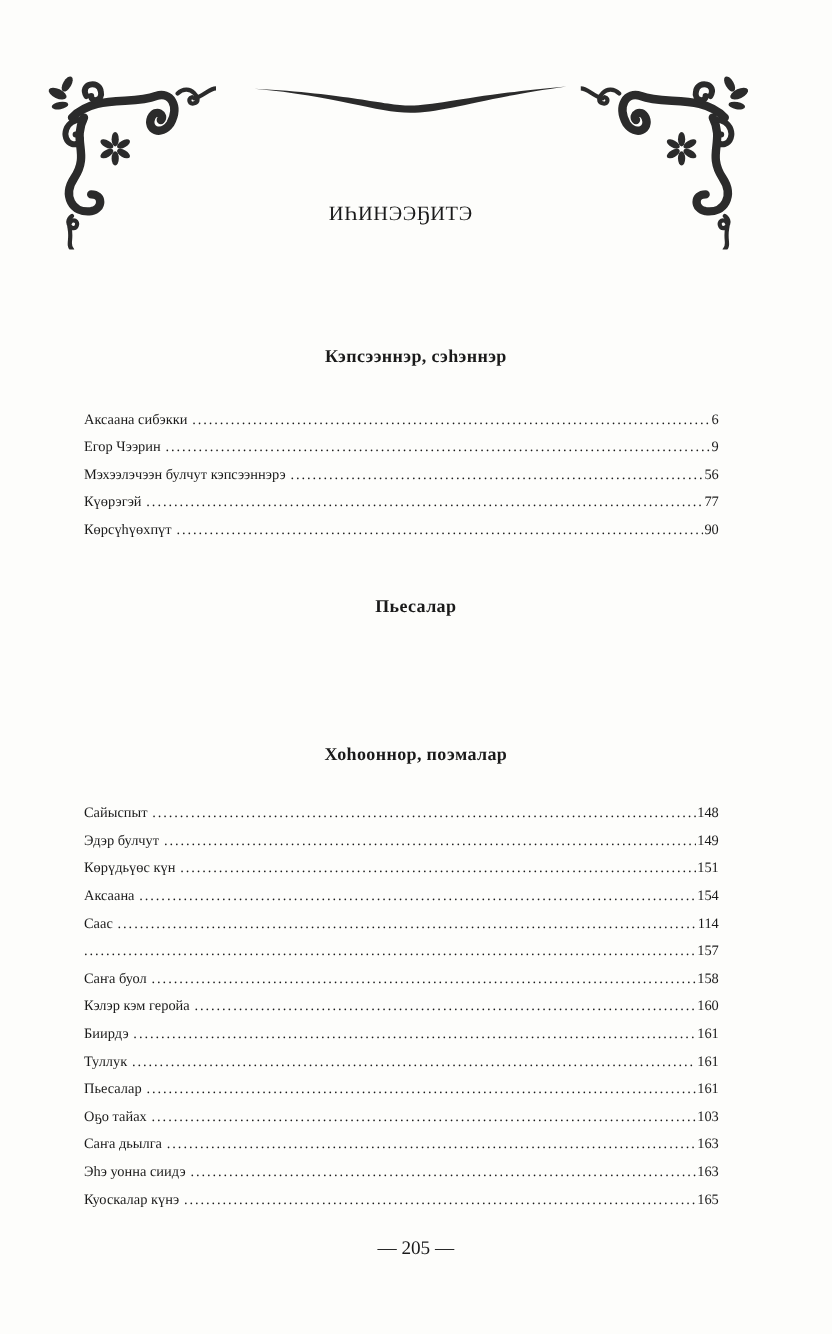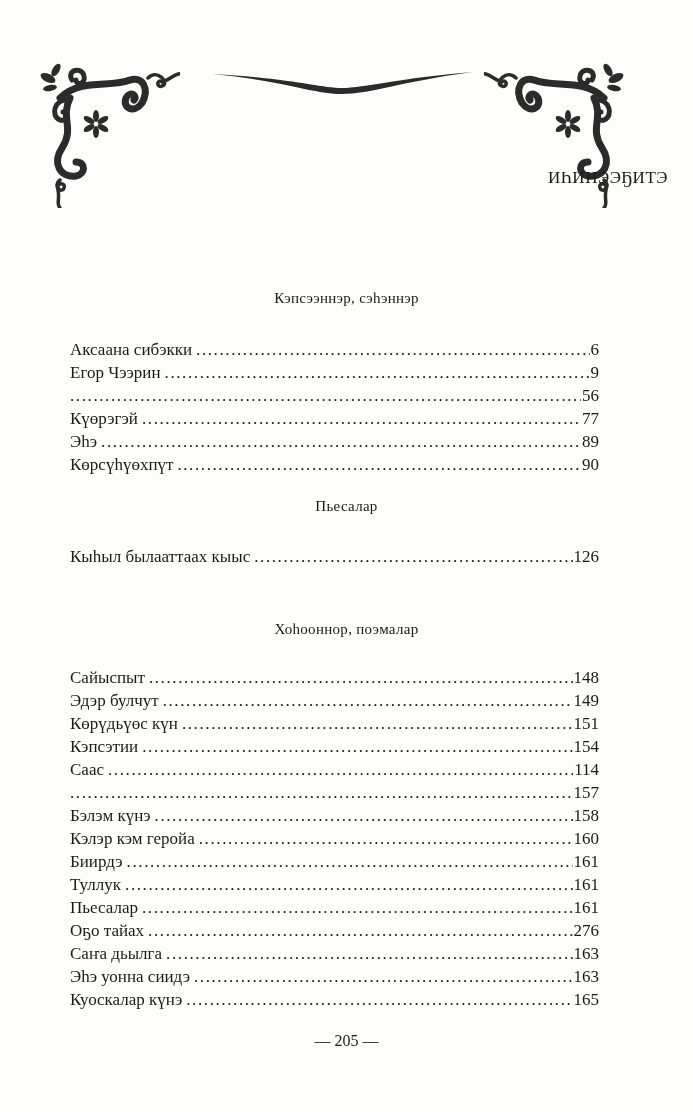--- a/index.html
+++ b/index.html
@@ -11,34 +11,34 @@
     font-family: "DejaVu Serif", "Liberation Serif", serif;
     color: #1a1a1a;
   }
   .ornament { position: absolute; }
   #corner-left { left: 30px; top: 58px; width: 150px; height: 150px; }
   #corner-right { left: 484px; top: 58px; width: 150px; height: 150px; }
   #swoosh { left: 210px; top: 66px; width: 264px; height: 30px; }
 
   .title {
     position: absolute; top: 168px; left: 0; width: 668px;
-    text-align: right; font-size: 17px; letter-spacing: 0.5px;
+    text-align: center; font-size: 17px; letter-spacing: 0.5px;
     font-family: "Liberation Serif", "DejaVu Serif", serif;
   }
   .section-heading {
     position: absolute; left: 0; width: 693px; text-align: center;
-    font-weight: normal; font-size: 15px;
+    font-weight: bold; font-size: 15px;
     font-family: "Liberation Serif", "DejaVu Serif", serif;
     letter-spacing: 0.3px;
   }
   .toc-list { position: absolute; left: 70px; width: 529px; }
   .toc-row {
     display: flex; align-items: baseline;
     height: 23px; line-height: 23px;
-    font-size: 17px;
+    font-size: 12px;
     font-family: "Liberation Serif", "DejaVu Serif", serif;
   }
   .toc-title { white-space: nowrap; padding-right: 4px; }
   .toc-leader {
     flex: 1; overflow: hidden; white-space: nowrap;
     letter-spacing: 1.6px;
   }
   .toc-leader::before {
     content: "................................................................................................................................................";
   }
@@ -116,82 +116,73 @@
       <span class="toc-title">Аксаана сибэкки</span>
       <span class="toc-leader"></span>
       <span class="toc-page">6</span>
     </div>
     <div class="toc-row">
       <span class="toc-title">Егор Чээрин</span>
       <span class="toc-leader"></span>
       <span class="toc-page">9</span>
     </div>
     <div class="toc-row">
+      <span class="toc-title">Мэхээлэчээн булчут кэпсээннэрэ</span>
       <span class="toc-leader"></span>
       <span class="toc-page">56</span>
     </div>
     <div class="toc-row">
       <span class="toc-title">Күөрэгэй</span>
       <span class="toc-leader"></span>
       <span class="toc-page">77</span>
-    </div>
-    <div class="toc-row">
-      <span class="toc-title">Эһэ</span>
-      <span class="toc-leader"></span>
-      <span class="toc-page">89</span>
     </div>
     <div class="toc-row">
       <span class="toc-title">Көрсүһүөхпүт</span>
       <span class="toc-leader"></span>
       <span class="toc-page">90</span>
     </div>
   </div>
 
 <div class="section-heading" style="top:498px">Пьесалар</div>
 <div class="toc-list" style="top:545px">
-    <div class="toc-row">
-      <span class="toc-title">Кыһыл былааттаах кыыс</span>
-      <span class="toc-leader"></span>
-      <span class="toc-page">126</span>
-    </div>
   </div>
 
 <div class="section-heading" style="top:621px">Хоһооннор, поэмалар</div>
 <div class="toc-list" style="top:666px">
     <div class="toc-row">
       <span class="toc-title">Сайыспыт</span>
       <span class="toc-leader"></span>
       <span class="toc-page">148</span>
     </div>
     <div class="toc-row">
       <span class="toc-title">Эдэр булчут</span>
       <span class="toc-leader"></span>
       <span class="toc-page">149</span>
     </div>
     <div class="toc-row">
       <span class="toc-title">Көрүдьүөс күн</span>
       <span class="toc-leader"></span>
       <span class="toc-page">151</span>
     </div>
     <div class="toc-row">
-      <span class="toc-title">Кэпсэтии</span>
+      <span class="toc-title">Аксаана</span>
       <span class="toc-leader"></span>
       <span class="toc-page">154</span>
     </div>
     <div class="toc-row">
       <span class="toc-title">Саас</span>
       <span class="toc-leader"></span>
       <span class="toc-page">114</span>
     </div>
     <div class="toc-row">
       <span class="toc-leader"></span>
       <span class="toc-page">157</span>
     </div>
     <div class="toc-row">
-      <span class="toc-title">Бэлэм күнэ</span>
+      <span class="toc-title">Саҥа буол</span>
       <span class="toc-leader"></span>
       <span class="toc-page">158</span>
     </div>
     <div class="toc-row">
       <span class="toc-title">Кэлэр кэм геройа</span>
       <span class="toc-leader"></span>
       <span class="toc-page">160</span>
     </div>
     <div class="toc-row">
       <span class="toc-title">Биирдэ</span>
@@ -204,21 +195,21 @@
       <span class="toc-page">161</span>
     </div>
     <div class="toc-row">
       <span class="toc-title">Пьесалар</span>
       <span class="toc-leader"></span>
       <span class="toc-page">161</span>
     </div>
     <div class="toc-row">
       <span class="toc-title">Оҕо тайах</span>
       <span class="toc-leader"></span>
-      <span class="toc-page">276</span>
+      <span class="toc-page">103</span>
     </div>
     <div class="toc-row">
       <span class="toc-title">Саҥа дьылга</span>
       <span class="toc-leader"></span>
       <span class="toc-page">163</span>
     </div>
     <div class="toc-row">
       <span class="toc-title">Эһэ уонна сиидэ</span>
       <span class="toc-leader"></span>
       <span class="toc-page">163</span>

